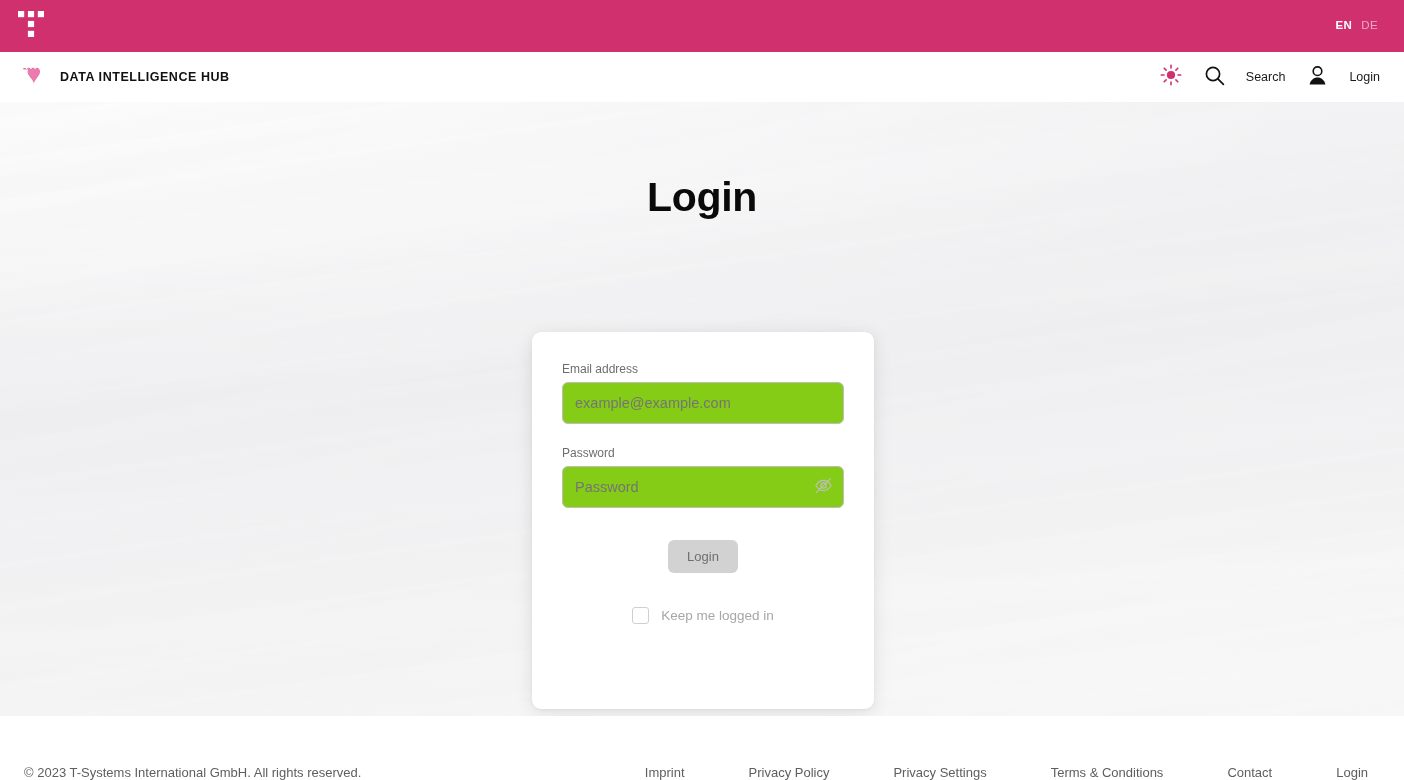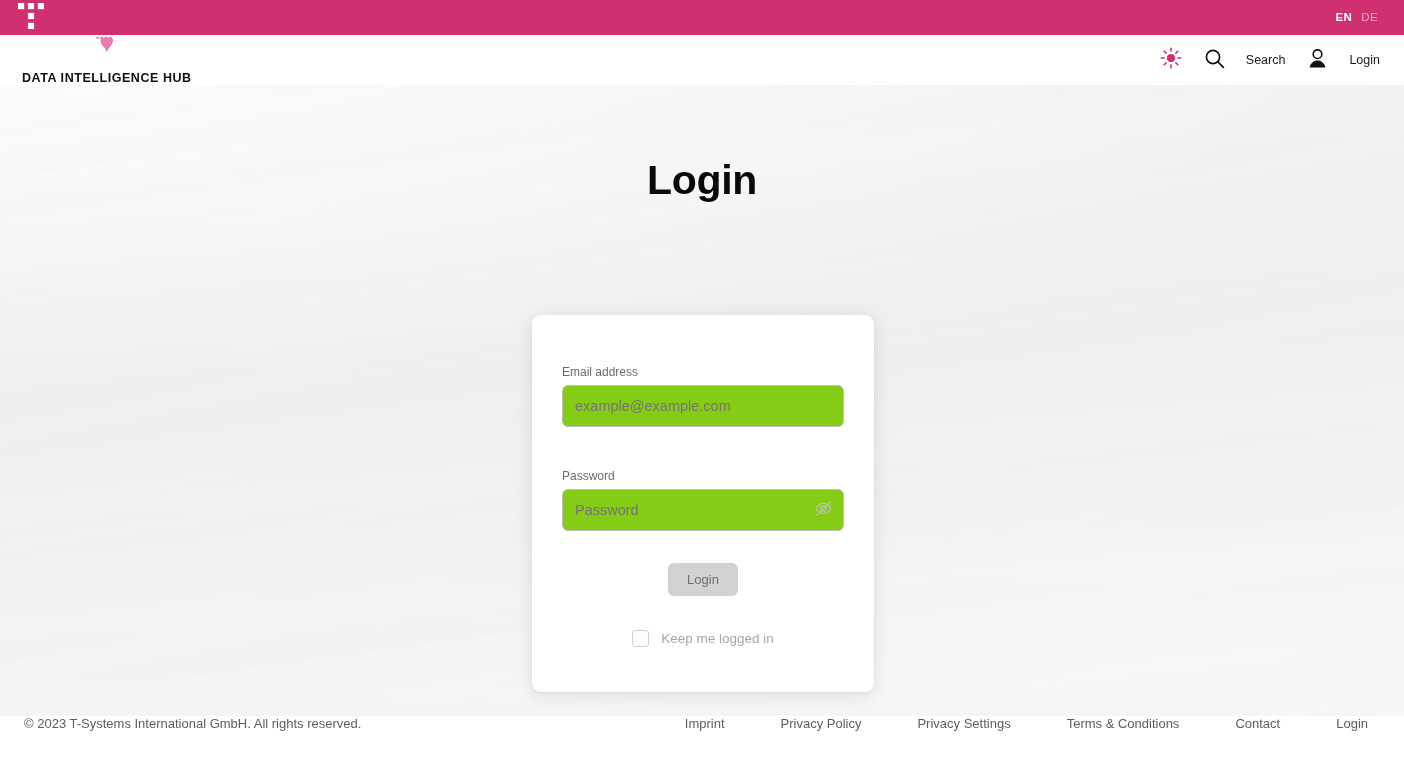--- a/index.html
+++ b/index.html
@@ -6,40 +6,40 @@
   html, body {
     width: 1404px; height: 780px;
     font-family: "Liberation Sans", sans-serif;
     background: #ffffff;
     overflow: hidden;
   }
   .page { position: relative; width: 1404px; height: 780px; display: flex; flex-direction: column; }
 
   
   .topbar {
-    height: 35px; background: #d1306f;
+    height: 52px; background: #d1306f;
     display: flex; align-items: center; justify-content: space-between;
     padding: 0 26px 0 18px; flex: none; position: relative; gap: 32px;
   }
   .t-logo { display: block; }
   .lang-switch { display: flex; align-items: center; gap: 9px; }
   .lang {
     font-size: 11.5px; letter-spacing: .4px; color: #ffffff;
     cursor: pointer; line-height: 1;
   }
   .lang.active { font-weight: 700; }
   .lang.inactive { color: #f0aac7; font-weight: 400; text-align: center; }
 
   
   .header {
     height: 50px; background: #ffffff; flex: none;
     display: flex; align-items: center; justify-content: space-between;
     padding: 0 24px 0 22px; position: relative; z-index: 5;
   }
-  .brand { display: flex; align-items: center; gap: 14px; flex-direction: column; }
+  .brand { display: flex; align-items: center; gap: 14px; }
   .brand-title {
     font-size: 12.5px; font-weight: 700; letter-spacing: .55px; color: #111111;
     white-space: nowrap;
   }
   .header-actions { display: flex; align-items: center; gap: 22px; }
   .hact { display: flex; align-items: center; gap: 21px; cursor: pointer; }
   .hact-label { font-size: 12.5px; color: #1a1a1a; }
 
   
   .hero {
@@ -85,21 +85,21 @@
   }
 
   
   .card {
     position: absolute; left: 532px; top: 158px;
     width: 342px; height: 377px;
     background: #ffffff; border-radius: 9px;
     box-shadow: 0 3px 18px rgba(0,0,0,.10), 0 1px 3px rgba(0,0,0,.05);
     padding: 30px;
   }
-  .field { margin-bottom: 0; margin-top: 20px; }
+  .field { margin-bottom: 0; }
   .field-label {
     font-size: 12px; color: #6d6d6d; margin-bottom: 6px; display: block;
   }
   .input-wrap { position: relative; }
   .text-input {
     width: 100%; height: 42px; border: 1px solid #bdbdbd; border-radius: 6px;
     background: #84cc16; padding: 0 12px; font-size: 14.5px;
     font-family: "Liberation Sans", sans-serif; color: #3c3c3c; outline: none;
   }
   .text-input::placeholder { color: #757575; }
@@ -123,25 +123,25 @@
   }
   .checkbox {
     width: 17px; height: 17px; border: 1px solid #cfcfcf; border-radius: 3px;
     background: #ffffff; cursor: pointer; flex: none;
   }
   .keep-label { font-size: 13.5px; color: #a7a7a7; cursor: pointer; }
 
   
   .footer {
     height: 64px; background: #ffffff; flex: none;
-    display: flex; align-items: flex-start; justify-content: space-between;
+    display: flex; align-items: flex-end; justify-content: space-between;
     padding: 0 24px 0 24px; position: relative; z-index: 5;
   }
   .copyright { font-size: 13px; color: #5e5e5e; }
-  .footer-links { display: flex; align-items: center; gap: 8px; }
+  .footer-links { display: flex; align-items: center; gap: 16px; }
   .footer-link {
     font-size: 13px; color: #5e5e5e; text-decoration: none; cursor: pointer;
     padding: 0 24px;
   }
   .footer-link:last-child { padding-right: 12px; }
 </style>
 </head>
 <body>
 
 <div class="page">

